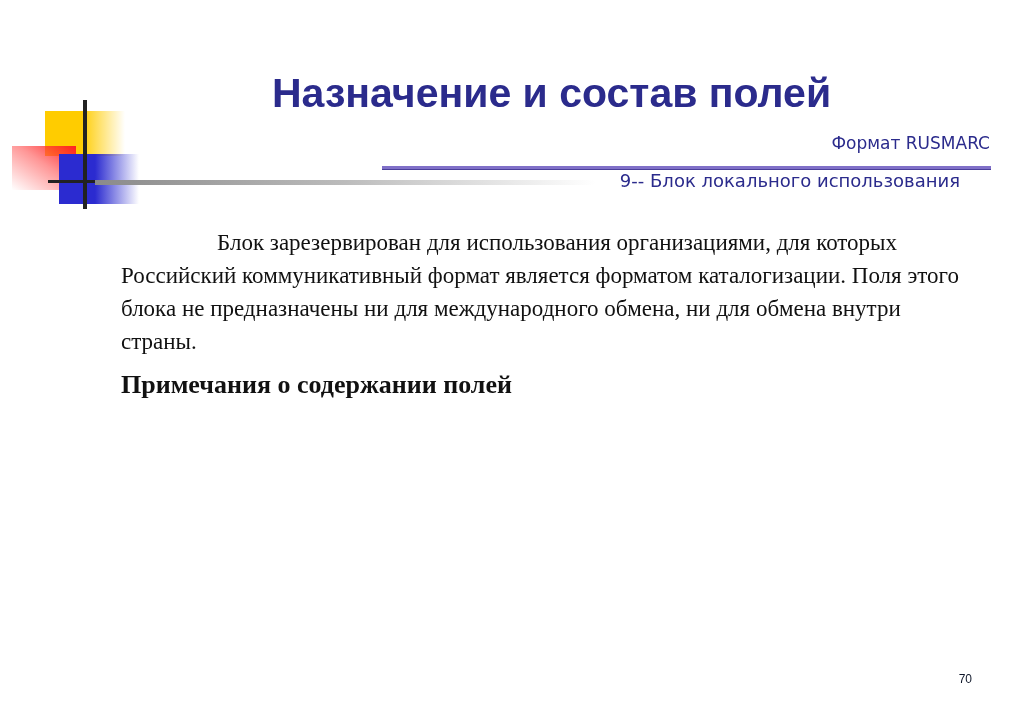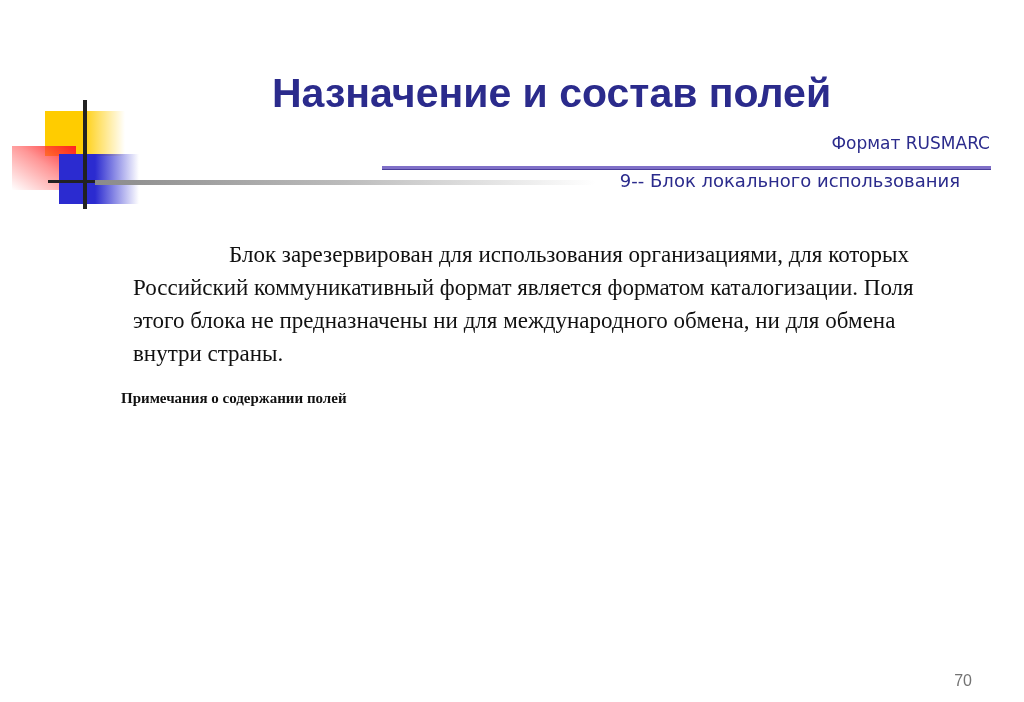--- a/index.html
+++ b/index.html
@@ -9,23 +9,23 @@
   .sq-red { position:absolute; left:12px; top:56px; width:64px; height:44px; background:linear-gradient(to bottom left,#ff2020 0%,rgba(255,80,80,0.6) 45%,rgba(255,255,255,0) 100%); }
   .sq-blue { position:absolute; left:59px; top:64px; width:80px; height:50px; background:linear-gradient(to right,#2b2bd0 0%,#2b2bd0 45%,rgba(43,43,208,0) 100%); }
   .line-v { position:absolute; left:83px; top:10px; width:4px; height:109px; background:#222; }
   .line-h { position:absolute; left:48px; top:90px; width:112px; height:3px; background:#222; }
   .title { position:absolute; left:272px; top:70px; font-family:"Liberation Sans", sans-serif; font-weight:bold; font-size:41px; color:#2b2b8c; white-space:nowrap; }
   .subtitle1 { position:absolute; right:34px; top:133px; font-family:"DejaVu Sans", sans-serif; font-size:17px; color:#2b2b8c; }
   .rule-purple { position:absolute; left:382px; top:166px; width:609px; height:3px; background:#8070c8; border-bottom:1px solid #4a3f9a; }
   .rule-grey { position:absolute; left:95px; top:180px; width:500px; height:5px; background:linear-gradient(to right,#8a8a8a 0%,#bcbcbc 50%,rgba(220,220,220,0) 100%); }
   .subtitle2 { position:absolute; right:64px; top:170px; font-family:"DejaVu Sans", sans-serif; font-size:18px; color:#2b2b8c; white-space:nowrap;text-align:center; }
   .body { position:absolute; left:121px; top:226px; width:850px; font-size:23px; color:#111; line-height:33px; }
-  .para { margin:12px; text-indent:96px; }
-  .heading { margin:10px 0 10px 0; font-weight:bold; font-size:15px; }
-  .page-num { position:absolute; right:52px; top:672px; font-family:"Liberation Sans", sans-serif; font-size:16px; color:#737373; }
+  .para { margin:0; text-indent:96px; }
+  .heading { margin:10px 0 10px 0; font-weight:bold; font-size:26px; }
+  .page-num { position:absolute; right:52px; top:672px; font-family:"Liberation Sans", sans-serif; font-size:12px; color:#0f172a; }
 </style>
 </head>
 <body>
 
 <div class="logo">
   <div class="sq-yellow"></div>
   <div class="sq-red"></div>
   <div class="sq-blue"></div>
   <div class="line-v"></div>
   <div class="line-h"></div>

